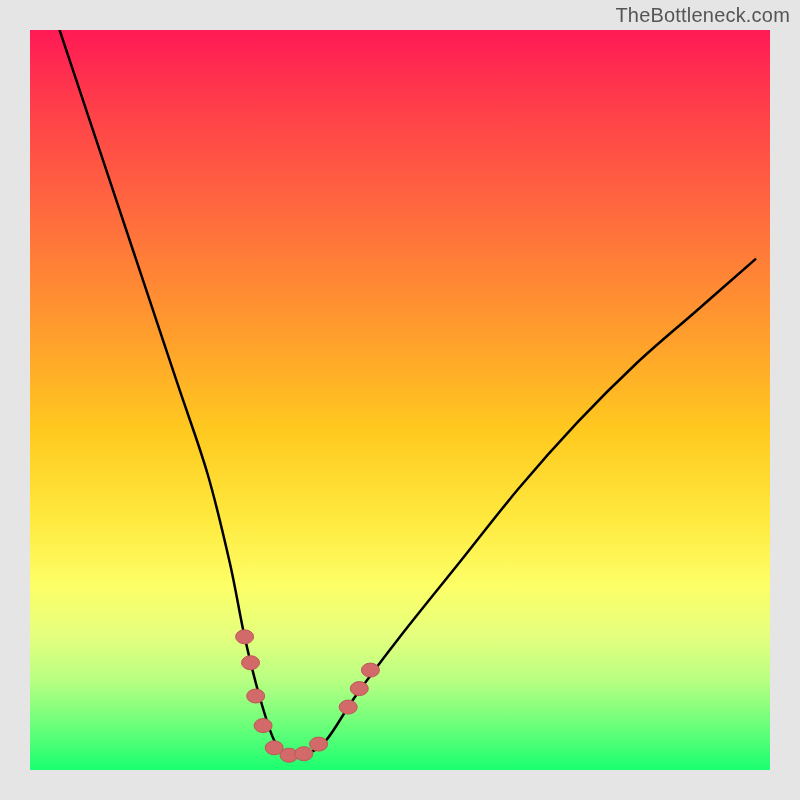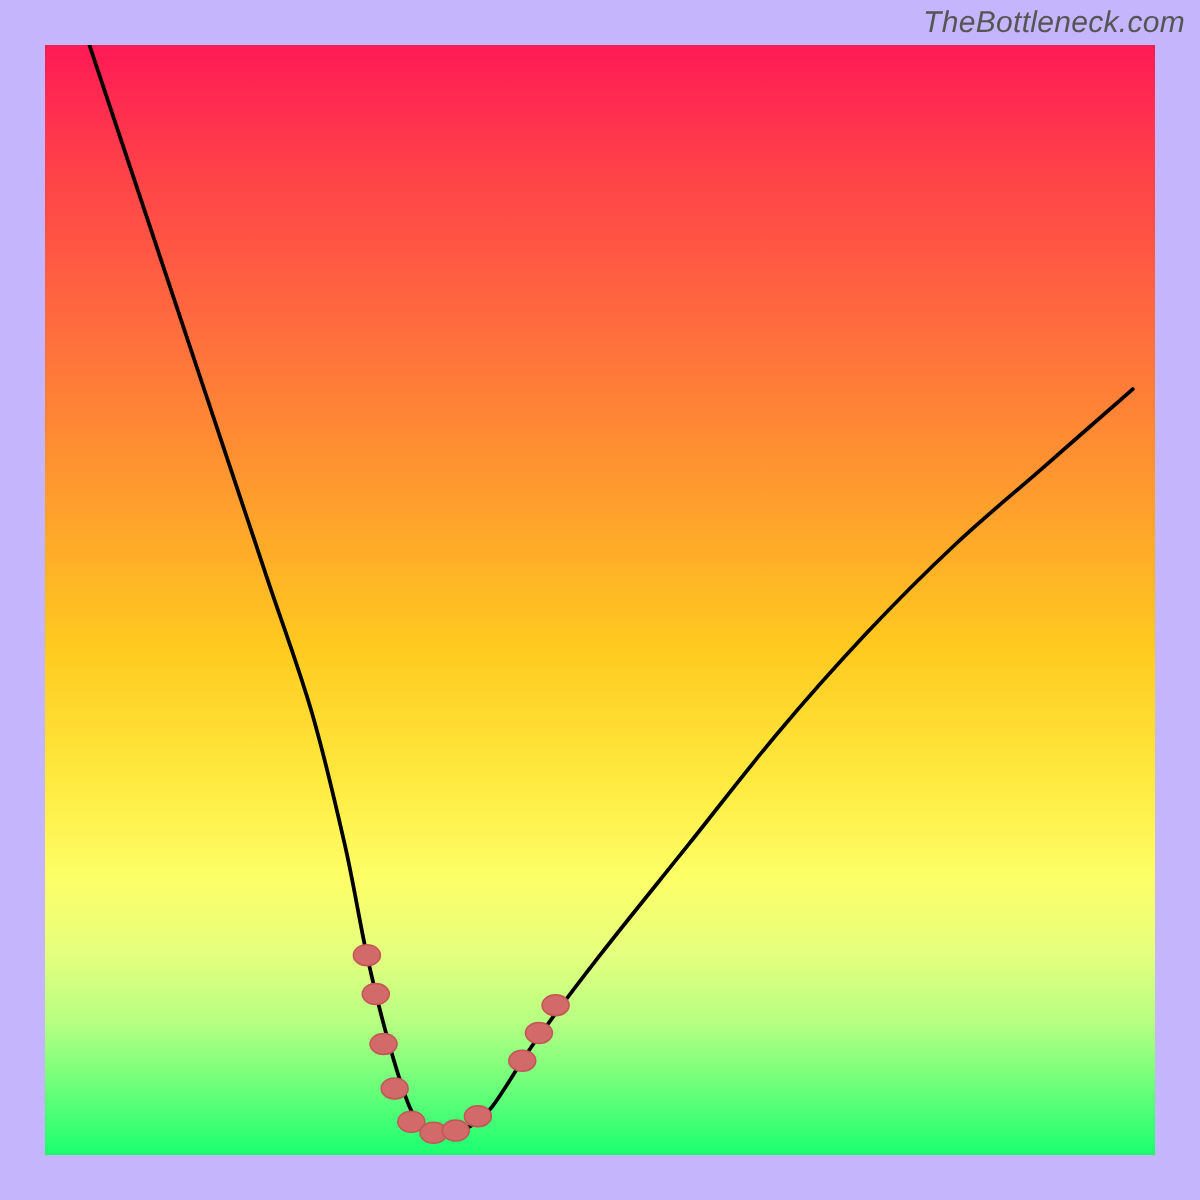--- a/index.html
+++ b/index.html
@@ -7,22 +7,21 @@
     padding: 0;
     width: 800px;
     height: 800px;
     background: #000;
     overflow: hidden;
     font-family: Arial, Helvetica, sans-serif;
   }
   .frame {
     position: absolute;
     inset: 0;
-    background: #c4b5fd;
-    font-style: italic;
+    background: #e5e5e5;
   }
   .plot-area {
     position: absolute;
     left: 30px;
     top: 30px;
     width: 740px;
     height: 740px;
     overflow: hidden;
   }
   .gradient-bg {

